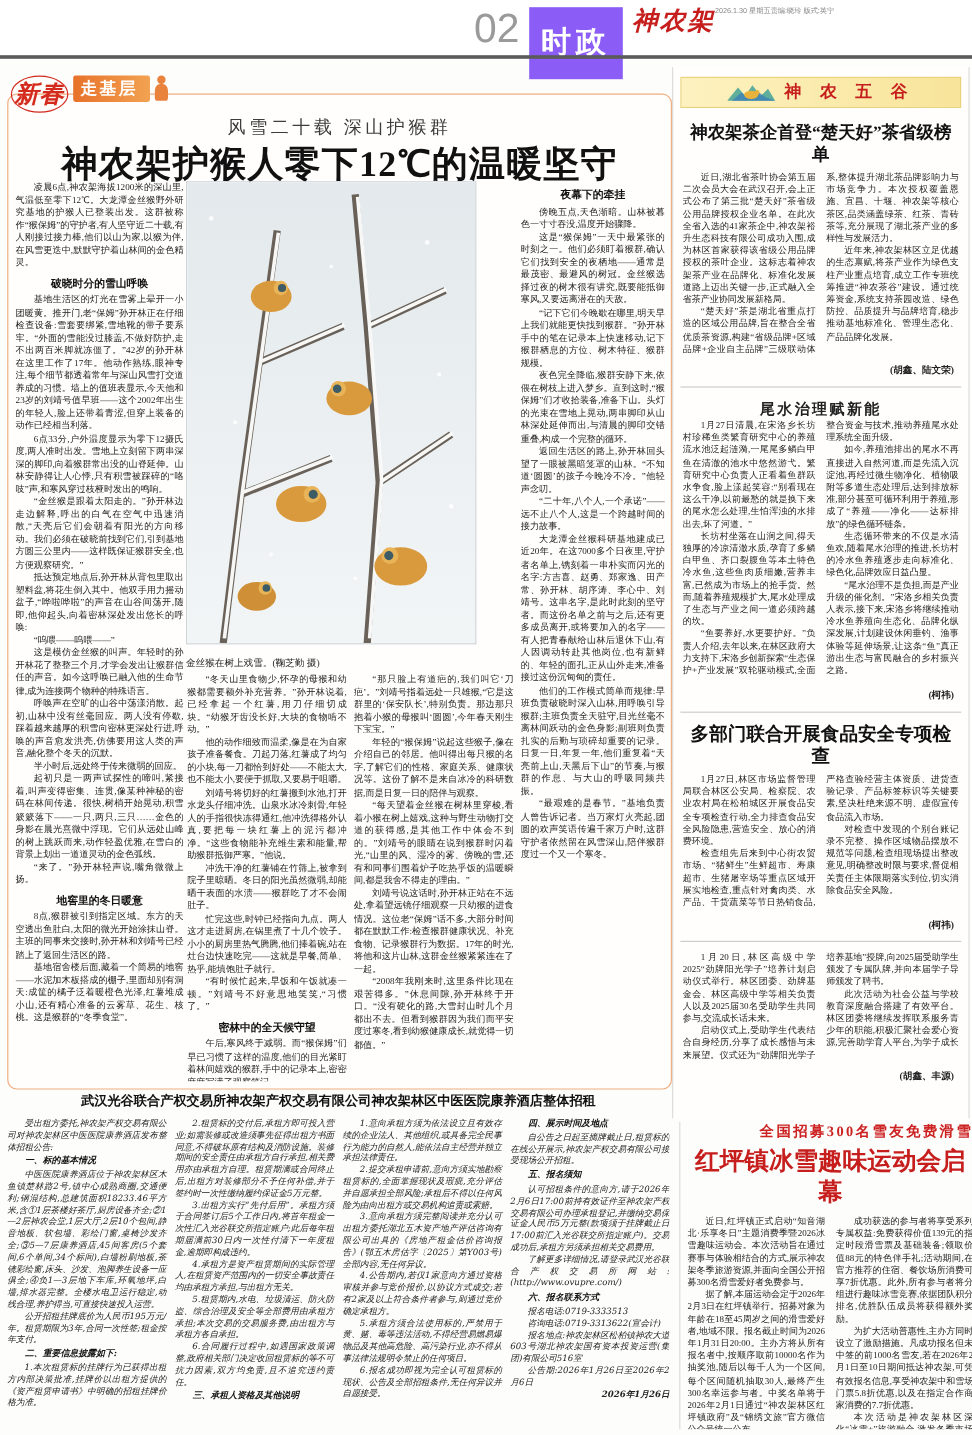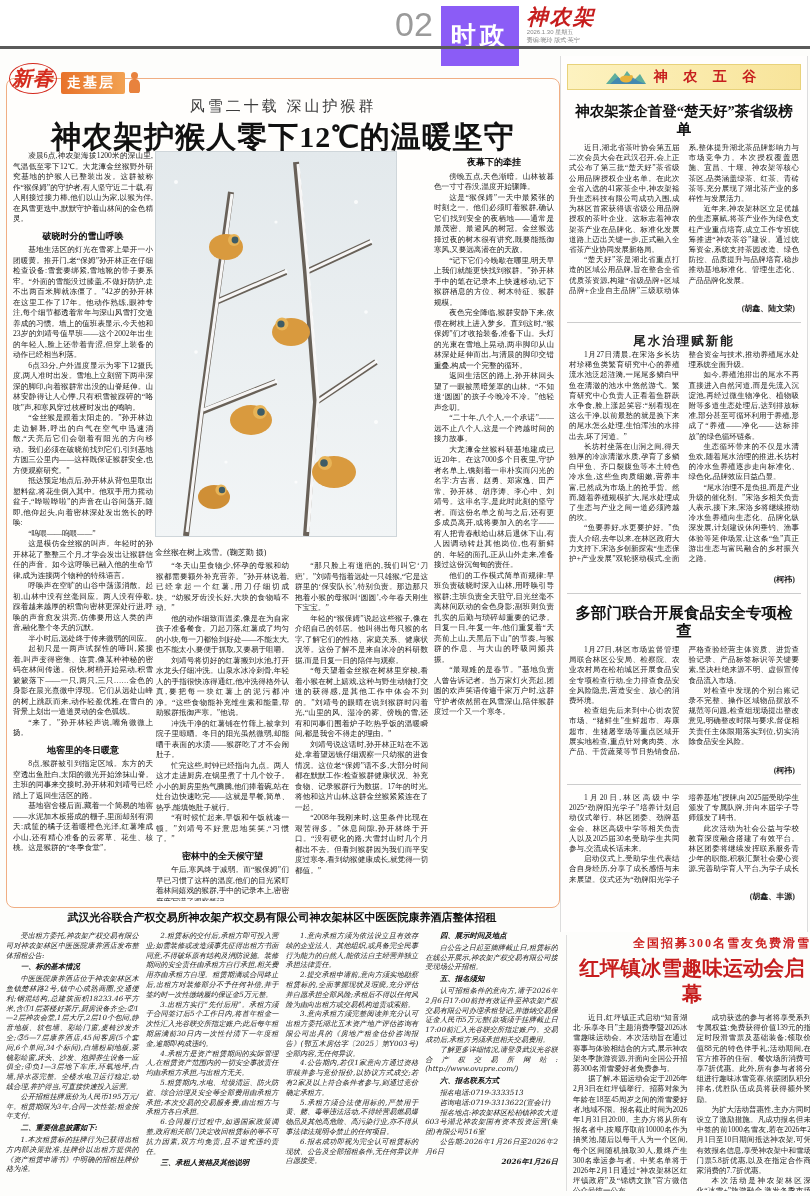--- a/index.html
+++ b/index.html
@@ -2,27 +2,27 @@
 <html><head>
 <meta charset="utf-8">
 <style>
   html,body{margin:0;padding:0;}
   body{width:810px;height:1196px;position:relative;background:#fdfdfb;font-family:"Liberation Serif",serif;color:#222;overflow:hidden;}
   
   .hdr{position:absolute;top:0;left:0;width:810px;height:46px;background:#fff;}
   .hdr-inner{position:absolute;left:395px;top:6px;display:flex;align-items:flex-start;gap:8px;}
   .pageno{font-family:"Liberation Sans",sans-serif;font-size:34px;color:#9a9a9a;font-weight:400;line-height:36px;}
   .secbox{background:#8b5cf6;color:#fff;font-weight:bold;font-size:25px;padding:15px 10px;letter-spacing:4px;line-height:30px;font-family:"Liberation Serif",serif;}
-  .mast{display:flex;flex-direction:column;}
+  .mast{display:flex;flex-direction:row;}
   .mast-logo{color:#c61d1d;font-size:21px;font-weight:bold;font-style:italic;letter-spacing:2px;line-height:22px;font-family:"DejaVu Serif",serif;}
   .mast small{font-size:6px;color:#888;line-height:8px;font-family:"Liberation Sans",sans-serif;}
   .toprule{position:absolute;top:46px;left:0;width:810px;height:3px;background:#5a5a5a;}
   
   .feature{position:absolute;left:6px;top:78px;width:552px;height:828px;border:1px solid #f0ae83;border-radius:8px;background:#fffefc;}
-  .banner{position:absolute;left:2px;top:-16px;display:flex;align-items:flex-end;}
+  .banner{position:absolute;left:2px;top:-16px;display:flex;align-items:flex-start;}
   .banner .xc{color:#d42a1e;font-family:"DejaVu Serif",serif;font-style:italic;font-weight:bold;font-size:20px;letter-spacing:1px;text-shadow:0 0 1px #f4cdb9;}
   .banner .ring{display:inline-block;border:1.5px solid #d42a1e;border-radius:50%;padding:1px 2px;margin-right:2px;}
   .banner .ribbon{background:linear-gradient(90deg,#e8722a,#f2a252);color:#fff;font-family:"Liberation Sans",sans-serif;font-weight:bold;font-size:14px;padding:2px 10px 2px 6px;margin-left:2px;border-radius:2px;letter-spacing:2px;}
   .banner .figure{width:14px;height:22px;margin-left:2px;position:relative;}
   .banner .figure:before{content:"";position:absolute;top:0;left:4px;width:7px;height:7px;border-radius:50%;background:#e8823d;}
   .banner .figure:after{content:"";position:absolute;top:7px;left:2px;width:11px;height:14px;border-radius:40% 40% 20% 20%;background:#e8823d;}
   .kicker{position:absolute;left:0;top:18px;width:100%;text-align:center;font-size:15px;color:#3c3c3c;letter-spacing:3px;}
   .headline{position:absolute;left:0;top:38px;width:100%;text-align:center;font-size:30px;font-weight:bold;color:#111;letter-spacing:1px;}
   .fcol{position:absolute;overflow:hidden;font-size:7.6px;line-height:10.5px;text-align:justify;}
   .fcol p,.scol p,.ncols p,.ecols p{margin:0;text-indent:2em;text-align:justify;}

